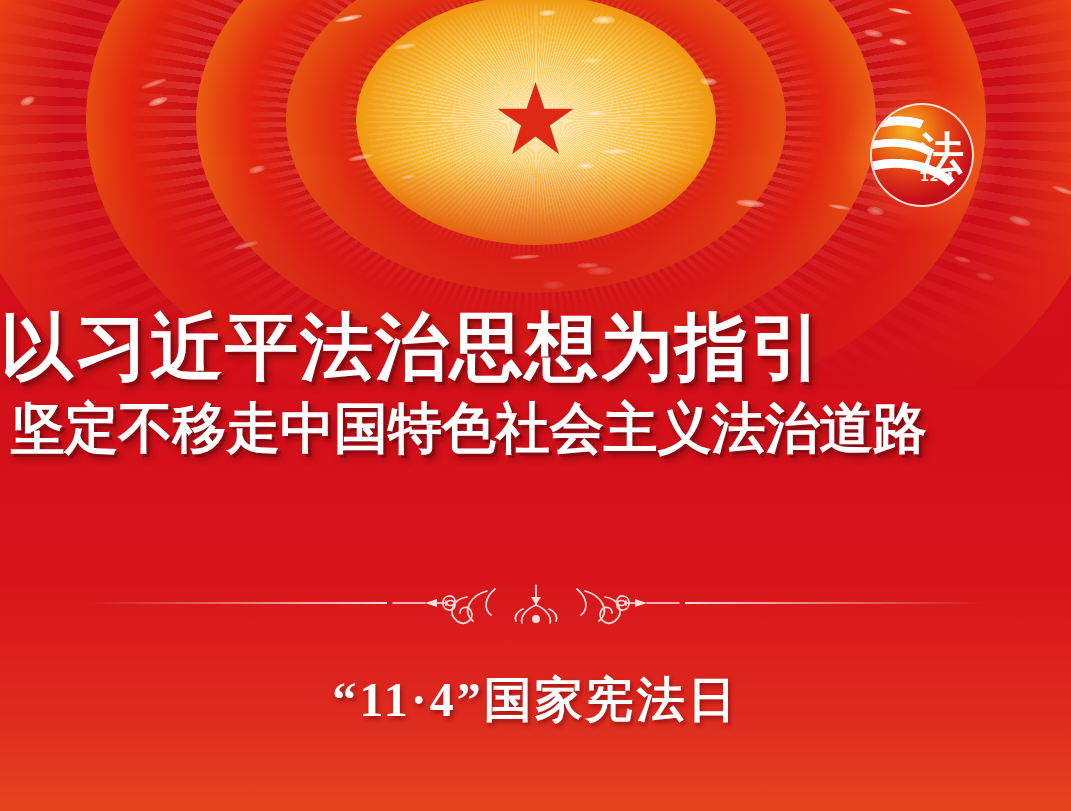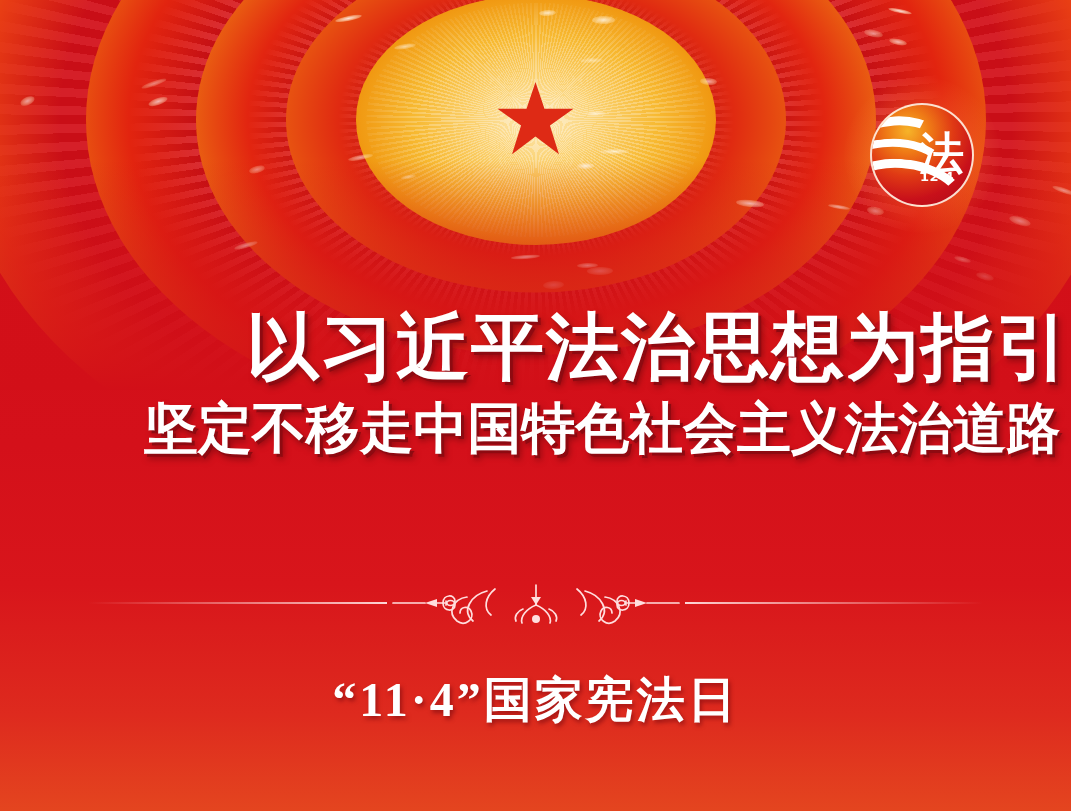--- a/index.html
+++ b/index.html
@@ -170,21 +170,21 @@
     font-family: "DejaVu Sans", "Liberation Sans", sans-serif;
     font-weight: 700;
   }
 
   
   #headline {
     position: absolute;
     left: 0;
     right: 0;
     top: 310px;
-    text-align: right;
+    text-align: left;
   }
   .hl {
     color: #ffffff;
     font-family: "DejaVu Sans", "Liberation Sans", sans-serif;
     font-weight: 700;
     white-space: nowrap;
     text-shadow:
        3px 3px 0 #8e0a11,
        4px 5px 6px rgba(90,5,10,.55);
   }

